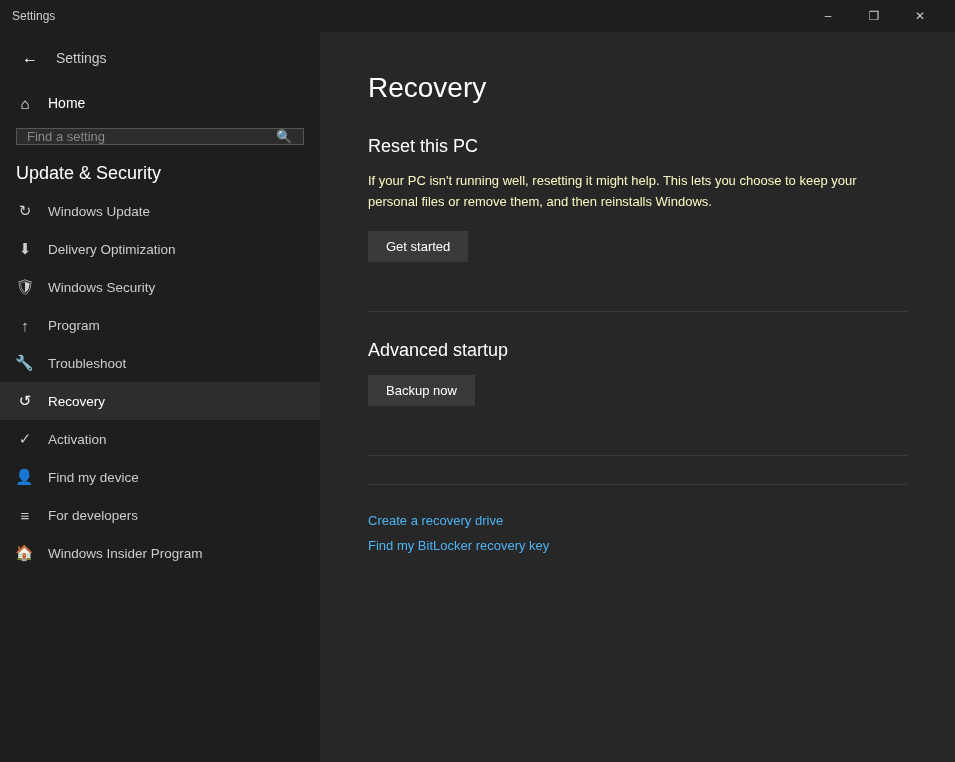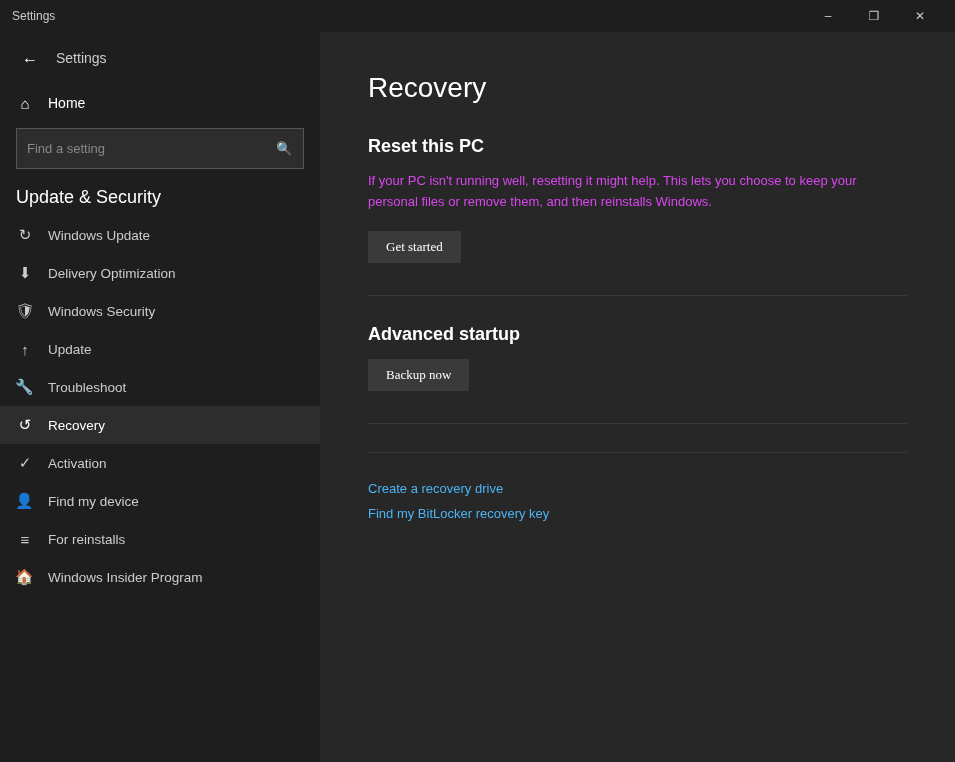--- a/index.html
+++ b/index.html
@@ -94,21 +94,21 @@
       cursor: pointer;
       color: #ffffff;
     }
 
     .search-box {
       margin: 6px 16px 12px 16px;
       display: flex;
       align-items: center;
       background: #2d2d2d;
       border: 1px solid #555;
-      padding: 12px 10px;
+      padding: 0 10px;
       gap: 8px;
     }
     .search-box input {
       background: transparent;
       border: none;
       color: #aaa;
       outline: none;
       flex: 1;
       font-size: 13px;
       font-family: inherit;
@@ -155,42 +155,42 @@
 
     .page-title {
       font-size: 28px;
       font-weight: 300;
       color: #ffffff;
       margin-bottom: 32px;
     }
 
     .section-title {
       font-size: 18px;
-      font-weight: 700;
+      font-weight: 400;
       color: #ffffff;
       margin-bottom: 14px;
     }
 
     .section-desc {
       font-size: 13px;
-      color: #d946ef;
+      color: #fef9c3;
       line-height: 1.6;
       margin-bottom: 18px;
       max-width: 580px;
     }
 
     .action-btn {
       background: #3a3a3a;
       border: none;
       color: #ffffff;
       padding: 8px 18px;
       font-size: 13px;
-      font-family: Liberation Serif, serif;
-      cursor: pointer;
-      margin-bottom: 32px;
+      font-family: Liberation Sans, sans-serif;
+      cursor: pointer;
+      margin-bottom: 49px;
     }
 
     .divider {
       border: none;
       border-top: 1px solid #3a3a3a;
       margin-bottom: 28px;
     }
 
     .link-blue {
       color: #4cb3f4;
@@ -248,41 +248,41 @@
         <div class="nav-item">
       <span class="nav-icon">⬇</span>
       <span>Delivery Optimization</span>
     </div>
         <div class="nav-item">
       <span class="nav-icon">🛡</span>
       <span>Windows Security</span>
     </div>
         <div class="nav-item">
       <span class="nav-icon">↑</span>
-      <span>Update</span>
+      <span>Program</span>
     </div>
         <div class="nav-item">
       <span class="nav-icon">🔧</span>
       <span>Troubleshoot</span>
     </div>
         <div class="nav-item active">
       <span class="nav-icon">↺</span>
       <span>Recovery</span>
     </div>
         <div class="nav-item">
       <span class="nav-icon">✓</span>
       <span>Activation</span>
     </div>
         <div class="nav-item">
       <span class="nav-icon">👤</span>
       <span>Find my device</span>
     </div>
         <div class="nav-item">
       <span class="nav-icon">≡</span>
-      <span>For reinstalls</span>
+      <span>For developers</span>
     </div>
         <div class="nav-item">
       <span class="nav-icon">🏠</span>
       <span>Windows Insider Program</span>
     </div>
       </div>
   </div>
 
   <div class="content">
 

